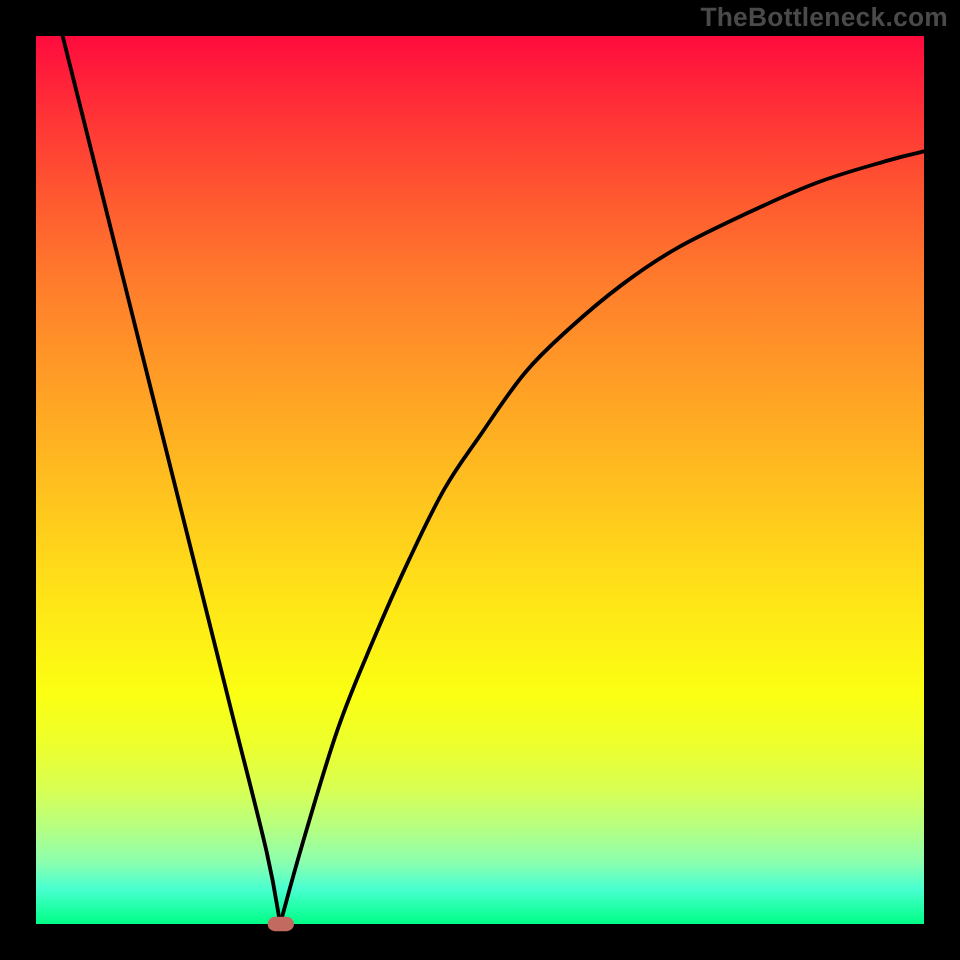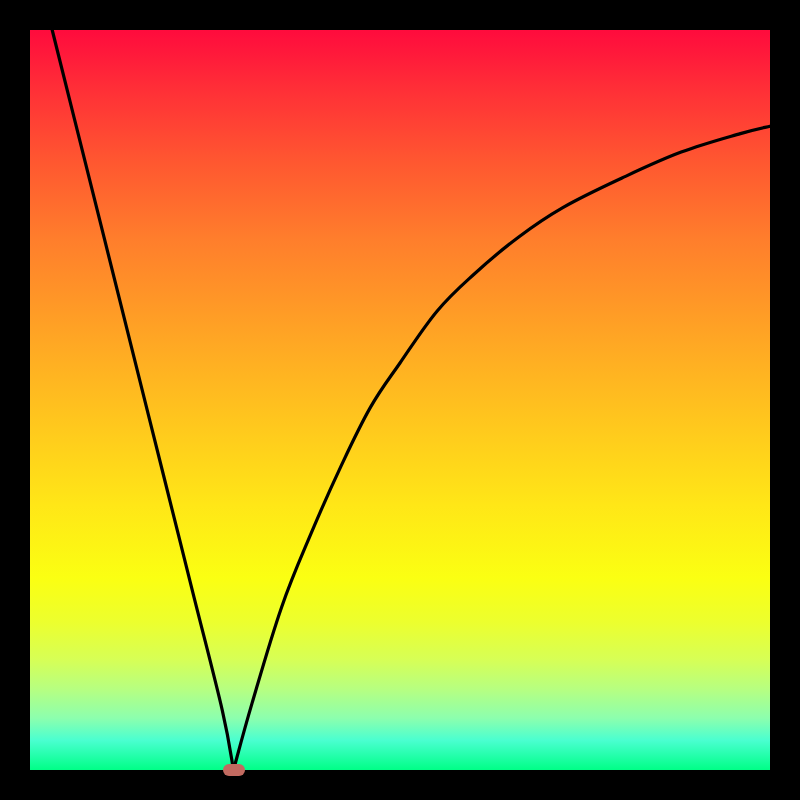--- a/index.html
+++ b/index.html
@@ -64,20 +64,21 @@
     height: 12px;
     background: #c26a60;
     border-radius: 6px;
     transform: translate(-50%, -50%);
   }
 </style>
 </head>
 <body>
 
 <div class="frame">
+  <div class="watermark">TheBottleneck.com</div>
 
   <div class="plot">
     <svg class="curve" viewBox="0 0 740 740" preserveAspectRatio="none">
       <path id="curve-left" fill="none" stroke="#000000" stroke-width="3.2" stroke-linecap="round" d="M 22.20 0.00 C 26.20 15.98, 35.08 51.50, 44.40 88.80 C 53.72 126.10, 63.34 164.58, 74.00 207.20 C 84.66 249.82, 92.94 282.98, 103.60 325.60 C 114.26 368.22, 122.54 401.38, 133.20 444.00 C 143.86 486.62, 152.14 519.78, 162.80 562.40 C 173.46 605.02, 185.07 648.83, 192.40 680.80 C 199.73 712.77, 201.50 729.34, 203.50 740.00"></path>
       <path id="curve-right" fill="none" stroke="#000000" stroke-width="3.2" stroke-linecap="round" d="M 203.50 740.00 C 206.83 728.01, 213.34 702.70, 222.00 673.40 C 230.66 644.10, 240.94 607.84, 251.60 577.20 C 262.26 546.56, 270.54 528.51, 281.20 503.20 C 291.86 477.89, 300.14 459.24, 310.80 436.60 C 321.46 413.96, 329.74 396.05, 340.40 377.40 C 351.06 358.75, 358.01 350.32, 370.00 333.00 C 381.99 315.68, 393.68 297.18, 407.00 281.20 C 420.32 265.22, 429.35 257.52, 444.00 244.20 C 458.65 230.88, 472.42 219.19, 488.40 207.20 C 504.38 195.21, 514.15 188.26, 532.80 177.60 C 551.45 166.94, 570.69 157.99, 592.00 148.00 C 613.31 138.01, 629.89 130.09, 651.20 122.10 C 672.51 114.11, 694.42 108.26, 710.40 103.60 C 726.38 98.94, 734.67 97.53, 740.00 96.20"></path>
     </svg>
     <div id="marker" class="marker" style="left: 203.5px; top: 740px; background: rgb(194, 106, 96);"></div>
   </div>
 </div>
 

